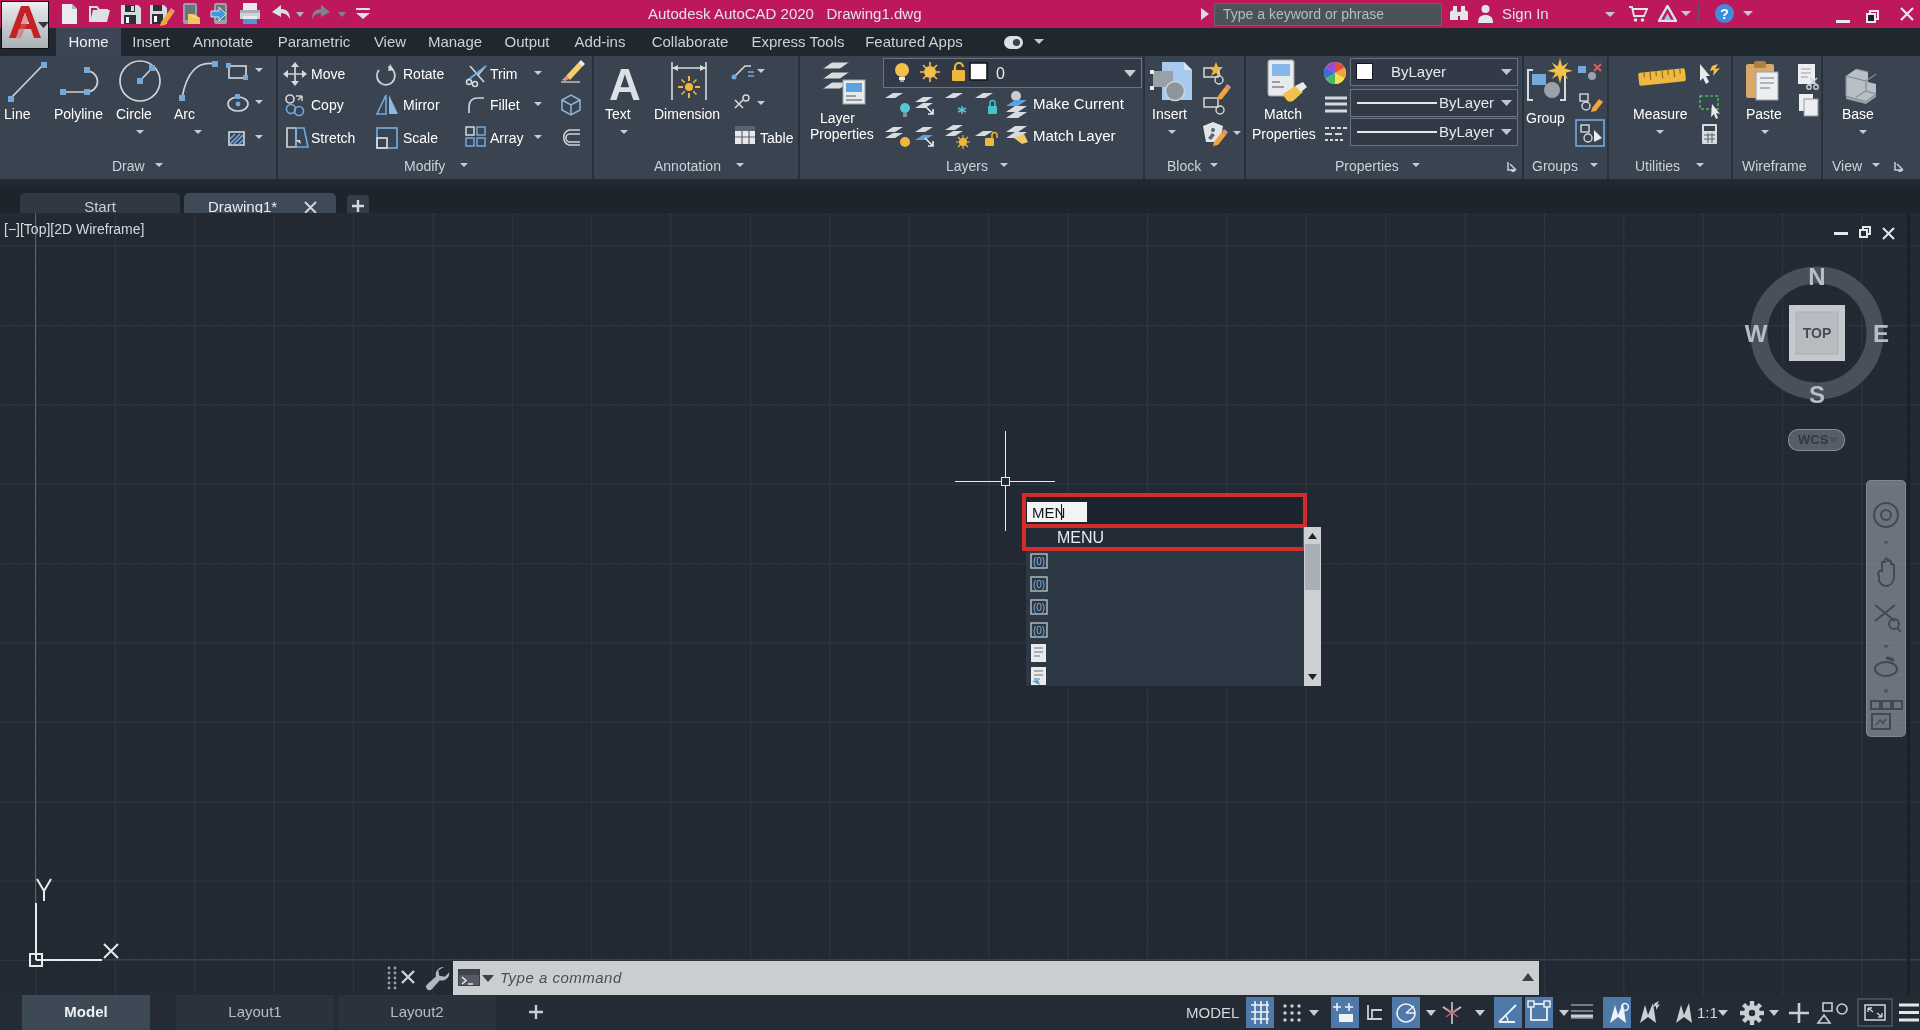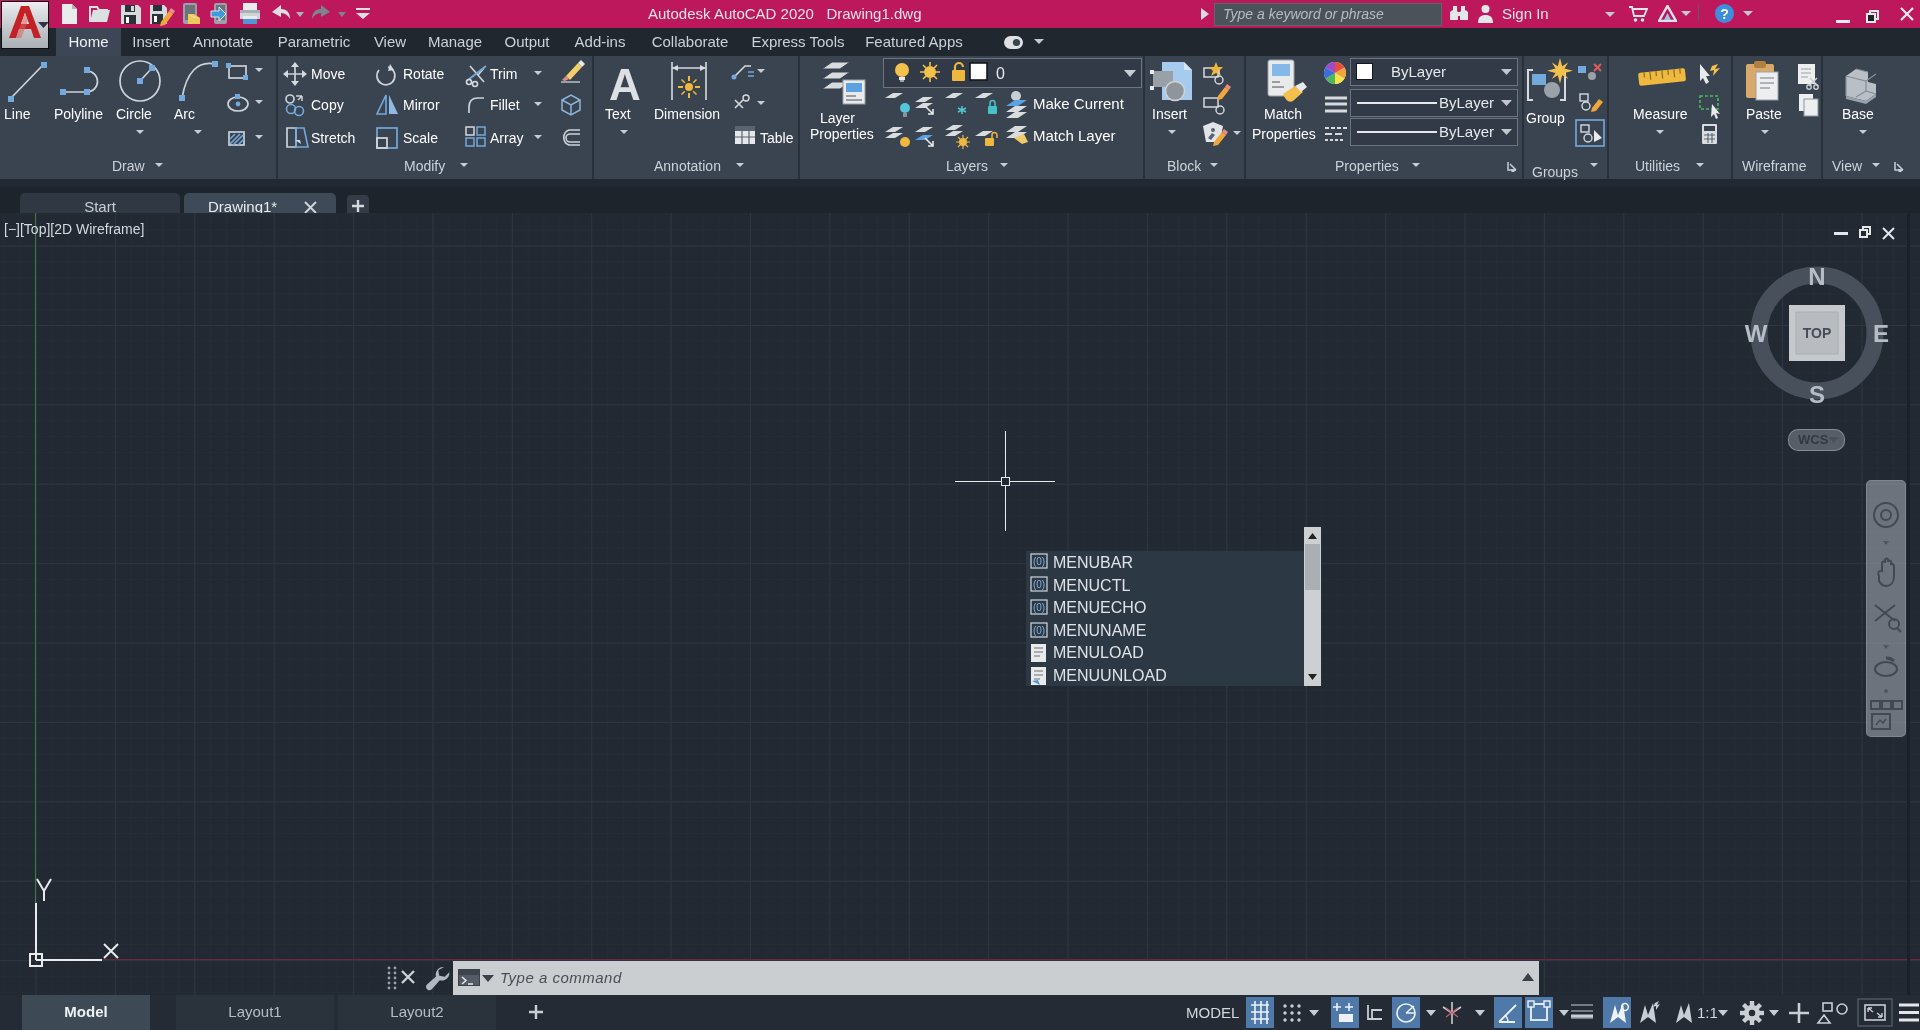--- a/index.html
+++ b/index.html
@@ -6,21 +6,21 @@
 html,body{width:1920px;height:1030px;overflow:hidden;background:#222933;font-family:"Liberation Sans",sans-serif}
 #root{position:relative;width:1920px;height:1030px}
 .abs{position:absolute}
 
 #titlebar{position:absolute;left:0;top:0;width:1920px;height:28px;background:#be185d}
 #tabrow{position:absolute;left:0;top:28px;width:1920px;height:28px;background:#21272f}
 .rtab{position:absolute;top:0;height:28px;line-height:28px;color:#ccd1d7;font-size:15px;text-align:center}
 .rtab.active{background:#3d4654;color:#eef1f4}
 #appbtn{position:absolute;left:1px;top:1px;width:48px;height:48px;background:linear-gradient(#eceef0,#c5c9cd 55%,#aab0b5);border:1px solid #0c0f13;z-index:5}
 .titletext{position:absolute;top:0;height:28px;line-height:28px;color:#dfe3e7;font-size:15px}
-#searchbox{position:absolute;left:1214px;top:3px;width:228px;height:23px;background:#4b5259;border:1px solid #5f666d;color:#b6bcc3;font-style:italic;font-size:14px;line-height:21px;padding-left:8px}
+#searchbox{position:absolute;left:1214px;top:3px;width:228px;height:23px;background:#4b5259;border:1px solid #5f666d;color:#b6bcc3;font-size:14px;line-height:21px;padding-left:8px}
 
 #ribbon{position:absolute;left:0;top:56px;width:1920px;height:123px;background:#3a4350}
 .plabel{position:absolute;top:158px;height:16px;line-height:16px;font-size:14px;color:#ccd2d9;white-space:nowrap}
 .biglabel{position:absolute;font-size:14px;color:#ffffff;text-align:left;line-height:16px;white-space:nowrap}
 .darsm{position:absolute;width:0;height:0;border-left:4px solid transparent;border-right:4px solid transparent;border-top:4px solid #c7cdd4}
 .combo{position:absolute;background:#313a46;border:1px solid #6b747f}
 .cbtext{color:#e6e9ec;font-size:15px}
 
 #filetabs{position:absolute;left:0;top:187px;width:1920px;height:34px;background:#1d242c}
 
@@ -529,21 +529,21 @@
         </svg>
     </div>
     <div class="plabel" style="left:1335px;top:102px">Properties</div>
       <div class="darsm" style="left:1412px;top:107px"></div>
     <svg class="abs" style="left:1506px;top:104px" width="12" height="12">
         <path d="M2 2 v8 h8 M10 10 L4 4" stroke="#c7cdd4" stroke-width="1.5" fill="none"></path>
         <path d="M10 10 l-5 -1 1 5 z" fill="#c7cdd4"></path>
       </svg>
 
     <div class="biglabel" style="left:1526px;top:54px;width:44px">Group</div>
-    <div class="plabel" style="left:1532px;top:108px">Groups</div>
+    <div class="plabel" style="left:1532px;top:102px">Groups</div>
       <div class="darsm" style="left:1590px;top:107px"></div>
 
     <div class="biglabel" style="left:1633px;top:50px;width:58px">Measure</div>
     <div class="darsm" style="left:1656px;top:74px"></div>
     <div class="plabel" style="left:1635px;top:102px">Utilities</div>
       <div class="darsm" style="left:1696px;top:107px"></div>
 
     <div class="biglabel" style="left:1746px;top:50px;width:40px">Paste</div>
     <div class="darsm" style="left:1761px;top:74px"></div>
     <div class="plabel" style="left:1742px;top:102px">Wireframe</div>
@@ -637,22 +637,28 @@
     <div class="abs" style="left:1005px;top:218px;width:1px;height:100px;background:#e8eaec"></div>
     <div class="abs" style="left:1001px;top:264px;width:9px;height:9px;border:1px solid #e8eaec;background:#222933"></div>
 
     <svg class="abs" style="left:20px;top:655px" width="110" height="120" viewBox="0 0 110 120">
       <path d="M16 35 v57 M16 92 h66" stroke="#e8eaec" stroke-width="2" fill="none"></path>
       <rect x="10" y="86" width="12" height="12" fill="none" stroke="#e8eaec" stroke-width="2"></rect>
       <path d="M24 23 l7 -12 M24 23 l-7 -12 M24 23 v10" stroke="#e8eaec" stroke-width="2" fill="none"></path>
       <path d="M84 76 l14 14 M98 76 l-14 14" stroke="#e8eaec" stroke-width="2"></path>
     </svg>
 
+    <div class="abs" style="left:1022px;top:280px;width:285px;height:58px;border:4px solid #d22d2d;background:#1d242e">
+      <div class="abs" style="left:1px;top:5px;width:60px;height:20px;background:#f2f3f4"></div>
+      <div class="abs" style="left:6px;top:7px;color:#14181d;font-size:15px">MEN</div>
+      <div class="abs" style="left:35px;top:7px;width:1px;height:16px;background:#14181d"></div>
+      <div class="abs" style="left:-4px;top:27px;width:285px;height:4px;background:#d22d2d"></div>
+      <div class="abs" style="left:0px;top:31px;width:277px;height:19px;background:#232b36;color:#e8ebee;font-size:16px;padding-left:31px;line-height:19px">MENU</div>
+    </div>
     <div class="abs" style="left:1026px;top:338px;width:278px;height:135px;background:#2d3845">
-      <div class="abs" style="left:27px;top:1px;color:#dfe3e7;font-size:16px;line-height:22.5px">MENUBAR<br>MENUCTL<br>MENUECHO<br>MENUNAME<br>MENULOAD<br>MENUUNLOAD</div>
       <svg width="24" height="135" viewBox="0 0 24 135" style="position:absolute;left:2px;top:0">
         <g>
           <g stroke="#c3c9d0" stroke-width="1.3" fill="none">
             <rect x="3" y="3" width="16" height="14"></rect>
               <rect x="3" y="26" width="16" height="14"></rect>
             <rect x="3" y="49" width="16" height="14"></rect>
               <rect x="3" y="72" width="16" height="14"></rect>
           </g>
           <g fill="#7fb2e0" font-family="Liberation Sans" font-size="10">
             <text x="11" y="14" text-anchor="middle">(0)</text>

